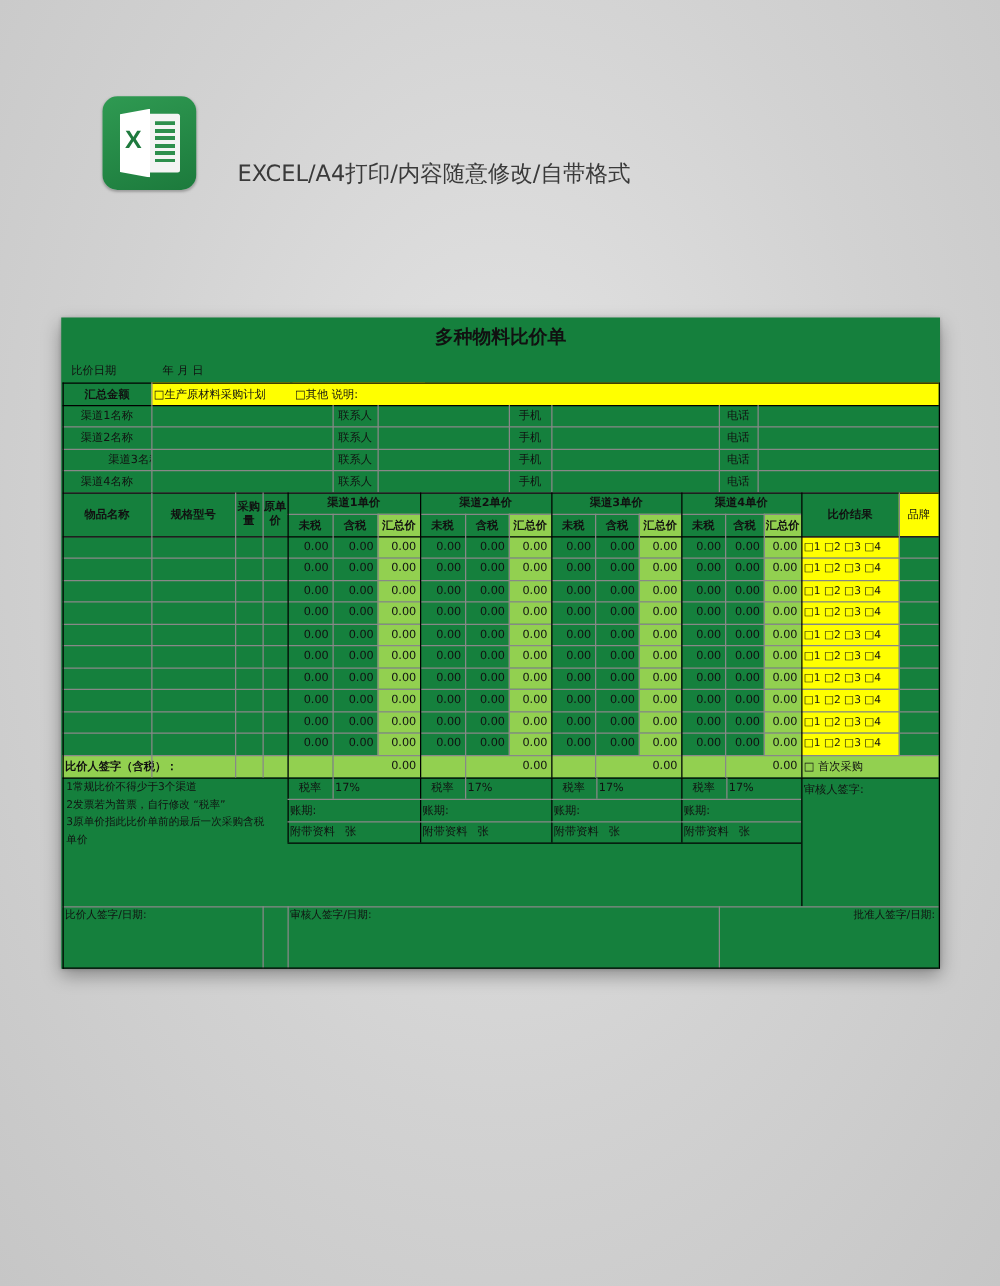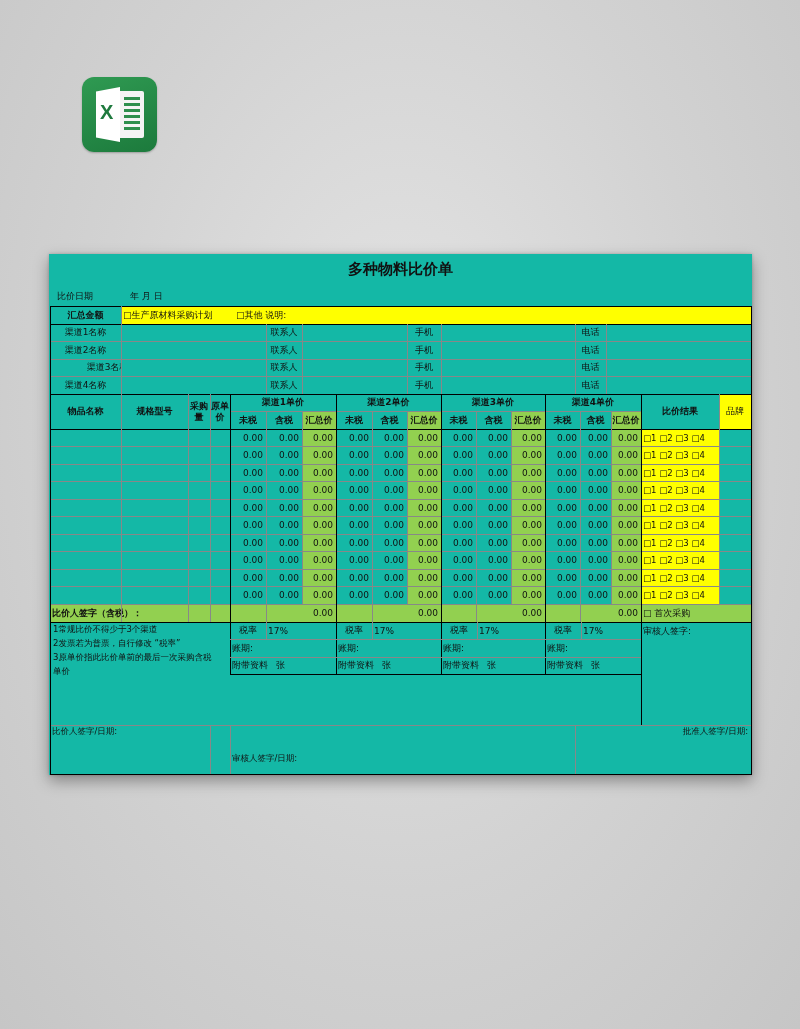--- a/index.html
+++ b/index.html
@@ -12,21 +12,21 @@
   .logo .page{position:absolute;left:22px;top:14px;width:40px;height:47px;background:#f4f4f4;border-radius:2px;}
   .logo .page .lines{position:absolute;right:4px;top:6px;width:16px;height:35px;
     background:repeating-linear-gradient(180deg,#2e8f4d 0 3px,transparent 3px 6px);}
   .logo .sheet{position:absolute;left:14px;top:10px;width:24px;height:55px;background:#fff;
     clip-path:polygon(0 8%,100% 0,100% 100%,0 92%);}
   .logo .xg{position:absolute;left:18px;top:24px;font:bold 20px "Liberation Sans",sans-serif;color:#1f7a3e;}
   .title{position:absolute;left:190px;top:74px;font-size:38px;font-weight:bold;color:#1f7a3e;letter-spacing:2px;
     font-family:"DejaVu Sans",sans-serif;}
   .subtitle{position:absolute;left:190px;top:127px;font-size:18px;color:#3a3a3a;font-family:"DejaVu Sans",sans-serif;}
 
-  .sheet{position:absolute;left:49px;top:254px;width:703px;height:521px;background:#14b8a6;
+  .sheet{position:absolute;left:49px;top:254px;width:703px;height:521px;background:#15803d;
     box-shadow:0 6px 14px rgba(0,0,0,.35),0 0 3px rgba(0,0,0,.2);}
   .c{position:absolute;box-sizing:border-box;font-size:9px;color:#111;display:flex;align-items:center;
     white-space:nowrap;overflow:hidden;font-family:"DejaVu Sans",sans-serif;}
   .ctr{justify-content:center;text-align:center;}
   .rt{justify-content:flex-end;padding-right:3px;}
   .lf{padding-left:2px;}
   .b{font-weight:bold;}
   .num{font-size:9px;}
   .hline{position:absolute;height:0;border-top:1px solid #888;}
   .vline{position:absolute;width:0;border-left:1px solid #888;}
@@ -37,20 +37,21 @@
 <body>
 
 <div class="banner">
   <div class="logo">
     <div class="page">
         <div class="lines"></div>
       </div>
     <div class="sheet" style="position:absolute;box-shadow:none;width:24px;height:55px;left:14px;top:10px;"></div>
     <div class="xg">X</div>
   </div>
+  <div class="subtitle">EXCEL/A4打印/内容随意修改/自带格式</div>
 </div>
 
 <div class="sheet" id="sheet">
   <div class="sheet-title">多种物料比价单</div>
 <div class="c lf" style="left: 6px; top: 34px; width: 63px; height: 17px;">比价日期</div>
     <div class="c lf" style="left: 79px; top: 34px; width: 72px; height: 17px;">年 月 日</div>
     <div class="c ctr b" style="left: 1px; top: 52px; width: 71px; height: 18px;">汇总金额</div>
     <div class="c " style="left: 72px; top: 52px; width: 630px; height: 18px; background: rgb(255, 255, 0);"></div>
     <div class="c lf" style="left: 72px; top: 52px; width: 111px; height: 18px; background: rgb(255, 255, 0);">□生产原材料采购计划</div>
     <div class="c lf" style="left: 185px; top: 52px; width: 106px; height: 18px; background: rgb(255, 255, 0);">□其他 说明:</div>
@@ -400,21 +401,21 @@
     <div class="vline thk" style="left: 496px; top: 368px; height: 52px; border-left-width: 1.5px;"></div>
     <div class="vline" style="left: 532px; top: 368px; height: 17px;"></div>
     <div class="hline" style="left: 496px; top: 385px; width: 96px;"></div>
     <div class="hline" style="left: 496px; top: 403px; width: 96px;"></div>
     <div class="vline thk" style="left: 592px; top: 368px; height: 103px; border-left-width: 1.5px;"></div>
     <div class="hline thk" style="left: 181px; top: 420px; width: 411px; border-top-width: 1.5px;"></div>
     <div class="c lf" style="left: 592px; top: 368px; width: 110px; height: 18px;">审核人签字:</div>
     <div class="c " style="left: 592px; top: 386px; width: 110px; height: 85px;"></div>
     <div class="hline" style="left: 1px; top: 471px; width: 701px;"></div>
     <div class="c lf" style="left: 1px; top: 471px; width: 160px; height: 14px; font-size: 8.5px;">比价人签字/日期:</div>
-    <div class="c lf" style="left: 181px; top: 498px; width: 345px; height: 14px; font-size: 8.5px;">审核人签字/日期:</div>
+    <div class="c lf" style="left: 181px; top: 471px; width: 345px; height: 14px; font-size: 8.5px;">审核人签字/日期:</div>
     <div class="c rt" style="left: 526px; top: 471px; width: 176px; height: 14px; font-size: 8.5px;">批准人签字/日期:</div>
     <div class="c " style="left: 1px; top: 485px; width: 160px; height: 36px;"></div>
     <div class="c " style="left: 181px; top: 485px; width: 345px; height: 36px;"></div>
     <div class="c " style="left: 526px; top: 485px; width: 176px; height: 36px;"></div>
     <div class="vline" style="left: 161px; top: 471px; height: 50px;"></div>
     <div class="vline" style="left: 181px; top: 471px; height: 50px;"></div>
     <div class="vline" style="left: 526px; top: 471px; height: 50px;"></div>
     <div class="hline thk" style="left: 1px; top: 520px; width: 701px; border-top-width: 1.5px;"></div>
     <div class="vline thk" style="left: 1px; top: 52px; height: 469px; border-left-width: 1.5px;"></div>
     <div class="vline thk" style="left: 702px; top: 52px; height: 469px; border-left-width: 1.5px;"></div>

